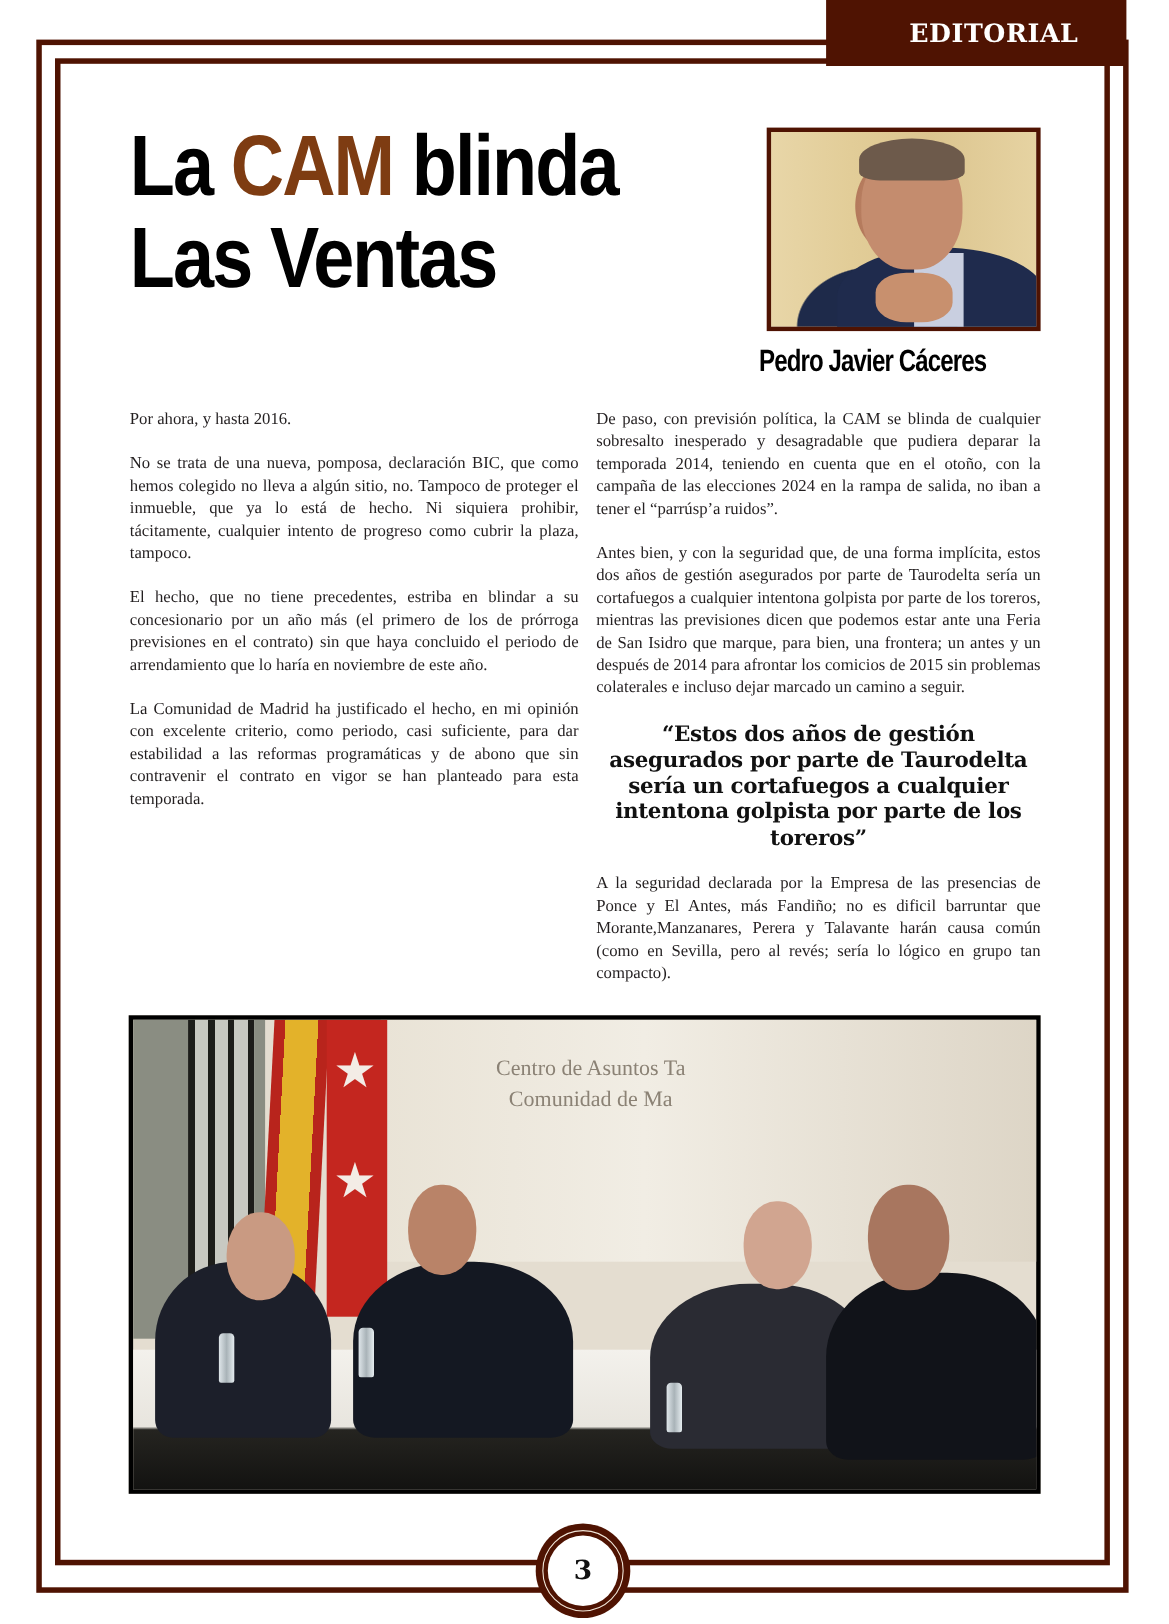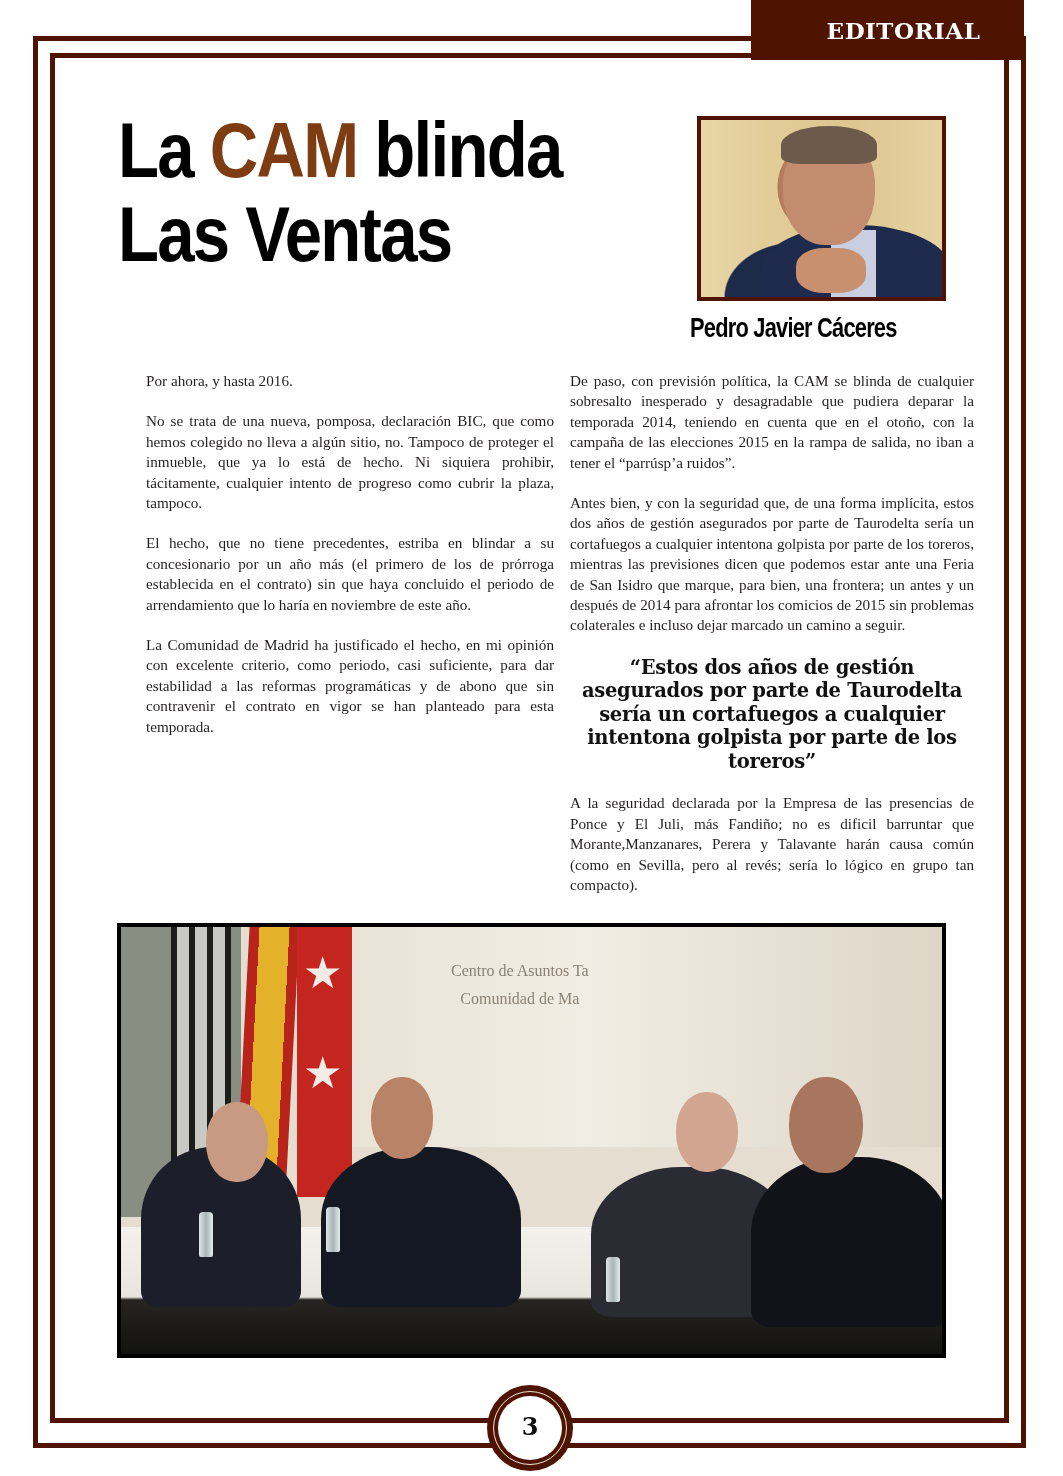--- a/index.html
+++ b/index.html
@@ -33,41 +33,41 @@
   .author-photo .hair { position: absolute; left: 80px; top: 6px; width: 96px; height: 38px; background: #6d5a4b;
     border-radius: 50% 50% 20% 20%; }
   .author-photo .hand { position: absolute; left: 95px; top: 128px; width: 70px; height: 45px; background: #c8906e;
     border-radius: 40%; }
 
   .author-name { position: absolute; left: 690px; top: 312px; margin: 0; font-family: "Liberation Sans", sans-serif;
     font-weight: 900; font-size: 28px; color: #000; letter-spacing: -1px; transform: scaleX(0.78);
     transform-origin: left top; white-space: nowrap; }
 
   .col { position: absolute; font-family: "Liberation Serif", serif; font-size: 15.2px; line-height: 20.4px;
-    color: #231f20; text-align: justify; hyphens: auto; margin-left: 28px; }
+    color: #231f20; text-align: justify; hyphens: auto; }
   .col-left { left: 118px; top: 371px; width: 408px; }
   .col-right { left: 542px; top: 371px; width: 404px; }
   .col p { margin: 0 0 20px 0; }
 
   .pullquote { font-family: "DejaVu Serif", serif; font-weight: bold; font-size: 19.5px; line-height: 23.5px;
     color: #111; text-align: center; margin: 6px 0 20px 0; letter-spacing: -0.3px; }
 
   .main-photo { position: absolute; left: 117px; top: 923px; width: 829px; height: 435px; box-sizing: border-box;
     border: 4px solid #000; overflow: hidden; background: #e4ddd0; }
   .mp-window { position: absolute; left: 0; top: 0; width: 120px; height: 290px; background: #8a8d82; }
   .mp-window::before { content: ""; position: absolute; left: 50px; top: 0; width: 60px; height: 290px;
     background: repeating-linear-gradient(90deg, #1d1d1a 0 6px, #c8c9c2 6px 18px); }
   .mp-wall { position: absolute; left: 225px; top: 0; width: 600px; height: 220px;
     background: linear-gradient(90deg, #e9e3d6 0%, #f1ede4 40%, #ddd5c6 100%); }
   .mp-flag-es { position: absolute; left: 122px; top: 0; width: 50px; height: 250px;
     background: linear-gradient(90deg, #b8241c 0 20%, #e3b22a 20% 80%, #b8241c 80%); transform: skewX(-3deg); }
   .mp-flag-md { position: absolute; left: 176px; top: 0; width: 55px; height: 270px; background: #c4261f; }
   .mp-flag-md::before { content: "★"; position: absolute; left: 6px; top: 20px; color: #f3ece6; font-size: 44px; }
   .mp-flag-md::after { content: "★"; position: absolute; left: 6px; top: 120px; color: #f3ece6; font-size: 44px; }
-  .mp-sign { position: absolute; left: 330px; top: 30px; font-family: "Liberation Serif", serif; font-size: 16px;
+  .mp-sign { position: absolute; left: 330px; top: 30px; font-family: "Liberation Serif", serif; font-size: 20px;
     line-height: 28px; color: #8b8275; text-align: center; white-space: nowrap; }
   .mp-table { position: absolute; left: 0; top: 300px; width: 829px; height: 140px;
     background: linear-gradient(180deg, #f3f1ec 0%, #e8e5de 50%, #252420 52%, #0e0e0d 100%); }
   .person { position: absolute; border-radius: 45% 45% 10% 10%; }
   .p-head { position: absolute; border-radius: 48%; }
   .bottle { position: absolute; width: 14px; height: 45px; background: linear-gradient(90deg, #dfe6ea, #a9b3b8, #e5ecef);
     border-radius: 4px 4px 2px 2px; }
 
   .page-badge { position: absolute; left: 487px; top: 1385px; width: 86px; height: 86px; border-radius: 50%;
     background: #4f1302; box-sizing: border-box; }
@@ -98,29 +98,29 @@
   <div class="shirt"></div>
   <div class="face"></div>
   <div class="hair"></div>
   <div class="hand"></div>
 </div>
 <div class="author-name">Pedro Javier Cáceres</div>
 
 <div class="col col-left">
   <p>Por ahora, y hasta 2016.</p>
   <p>No se trata de una nueva, pomposa, declaración BIC, que como hemos colegido no lleva a algún sitio, no. Tampoco de proteger el inmueble, que ya lo está de hecho. Ni siquiera prohibir, tácitamente, cualquier intento de progreso como cubrir la plaza, tampoco.</p>
-  <p>El hecho, que no tiene precedentes, estriba en blindar a su concesionario por un año más (el primero de los de prórroga establecida en el contrato) sin que haya concluido el periodo de arrendamiento que lo haría en noviembre de este año.</p>
+  <p>El hecho, que no tiene precedentes, estriba en blindar a su concesionario por un año más (el primero de los de prórroga previsiones en el contrato) sin que haya concluido el periodo de arrendamiento que lo haría en noviembre de este año.</p>
   <p>La Comunidad de Madrid ha justificado el hecho, en mi opinión con excelente criterio, como periodo, casi suficiente, para dar estabilidad a las reformas programáticas y de abono que sin contravenir el contrato en vigor se han planteado para esta temporada.</p>
 </div>
 
 <div class="col col-right">
-  <p>De paso, con previsión política, la CAM se blinda de cualquier sobresalto inesperado y desagradable que pudiera deparar la temporada 2014, teniendo en cuenta que en el otoño, con la campaña de las elecciones 2015 en la rampa de salida, no iban a tener el “parrúsp’a ruidos”.</p>
+  <p>De paso, con previsión política, la CAM se blinda de cualquier sobresalto inesperado y desagradable que pudiera deparar la temporada 2014, teniendo en cuenta que en el otoño, con la campaña de las elecciones 2024 en la rampa de salida, no iban a tener el “parrúsp’a ruidos”.</p>
   <p>Antes bien, y con la seguridad que, de una forma implícita, estos dos años de gestión asegurados por parte de Taurodelta sería un cortafuegos a cualquier intentona golpista por parte de los toreros, mientras las previsiones dicen que podemos estar ante una Feria de San Isidro que marque, para bien, una frontera; un antes y un después de 2014 para afrontar los comicios de 2015 sin problemas colaterales e incluso dejar marcado un camino a seguir.</p>
   <div class="pullquote">“Estos dos años de gestión asegurados por parte de Taurodelta sería un cortafuegos a cualquier intentona golpista por parte de los toreros”</div>
-  <p>A la seguridad declarada por la Empresa de las presencias de Ponce y El Juli, más Fandiño; no es dificil barruntar que Morante,Manzanares, Perera y Talavante harán causa común (como en Sevilla, pero al revés; sería lo lógico en grupo tan compacto).</p>
+  <p>A la seguridad declarada por la Empresa de las presencias de Ponce y El Antes, más Fandiño; no es dificil barruntar que Morante,Manzanares, Perera y Talavante harán causa común (como en Sevilla, pero al revés; sería lo lógico en grupo tan compacto).</p>
 </div>
 
 <div class="main-photo">
   <div class="mp-window"></div>
   <div class="mp-wall"></div>
   <div class="mp-flag-es"></div>
   <div class="mp-flag-md"></div>
   <div class="mp-sign">
     <div>Centro de Asuntos Ta</div>
     <div>Comunidad de Ma</div>

